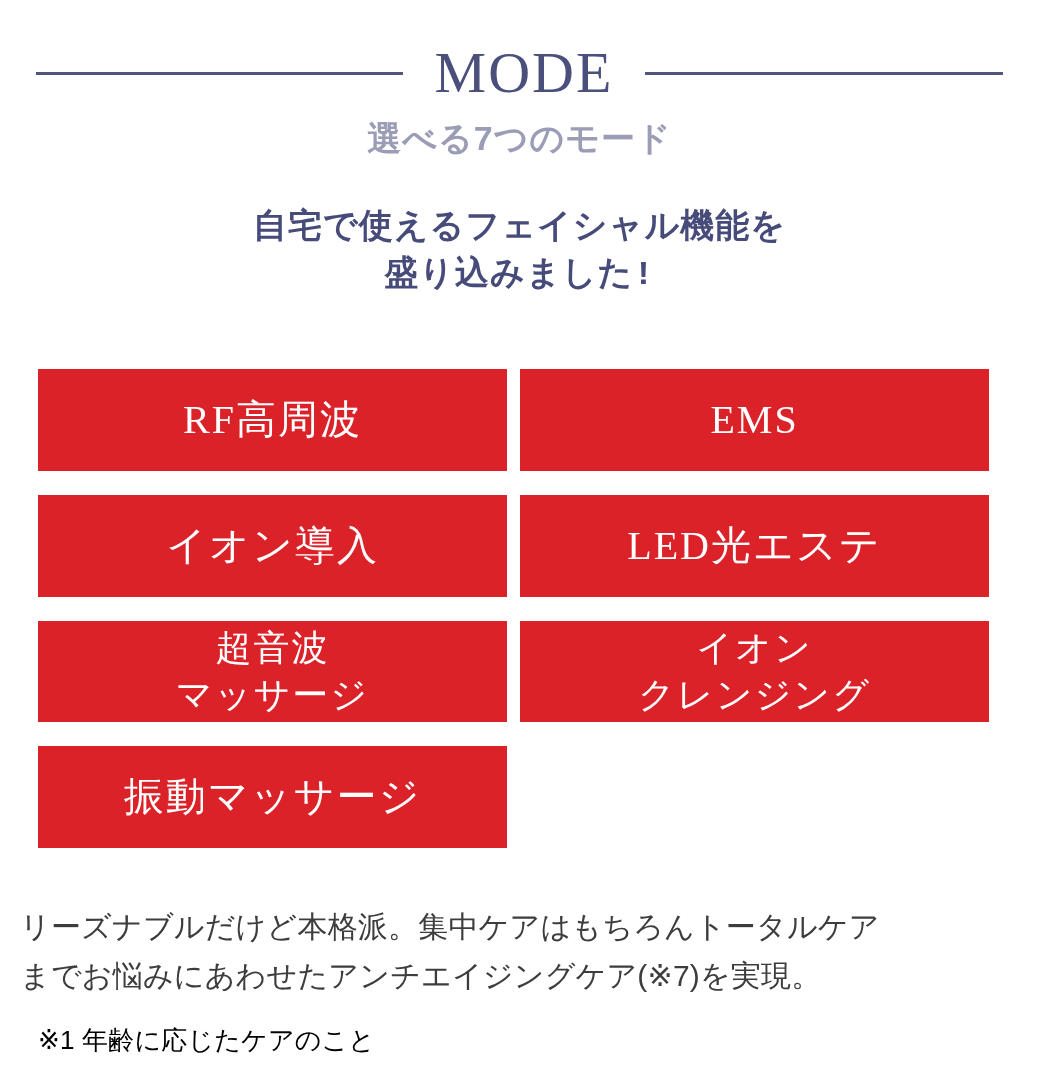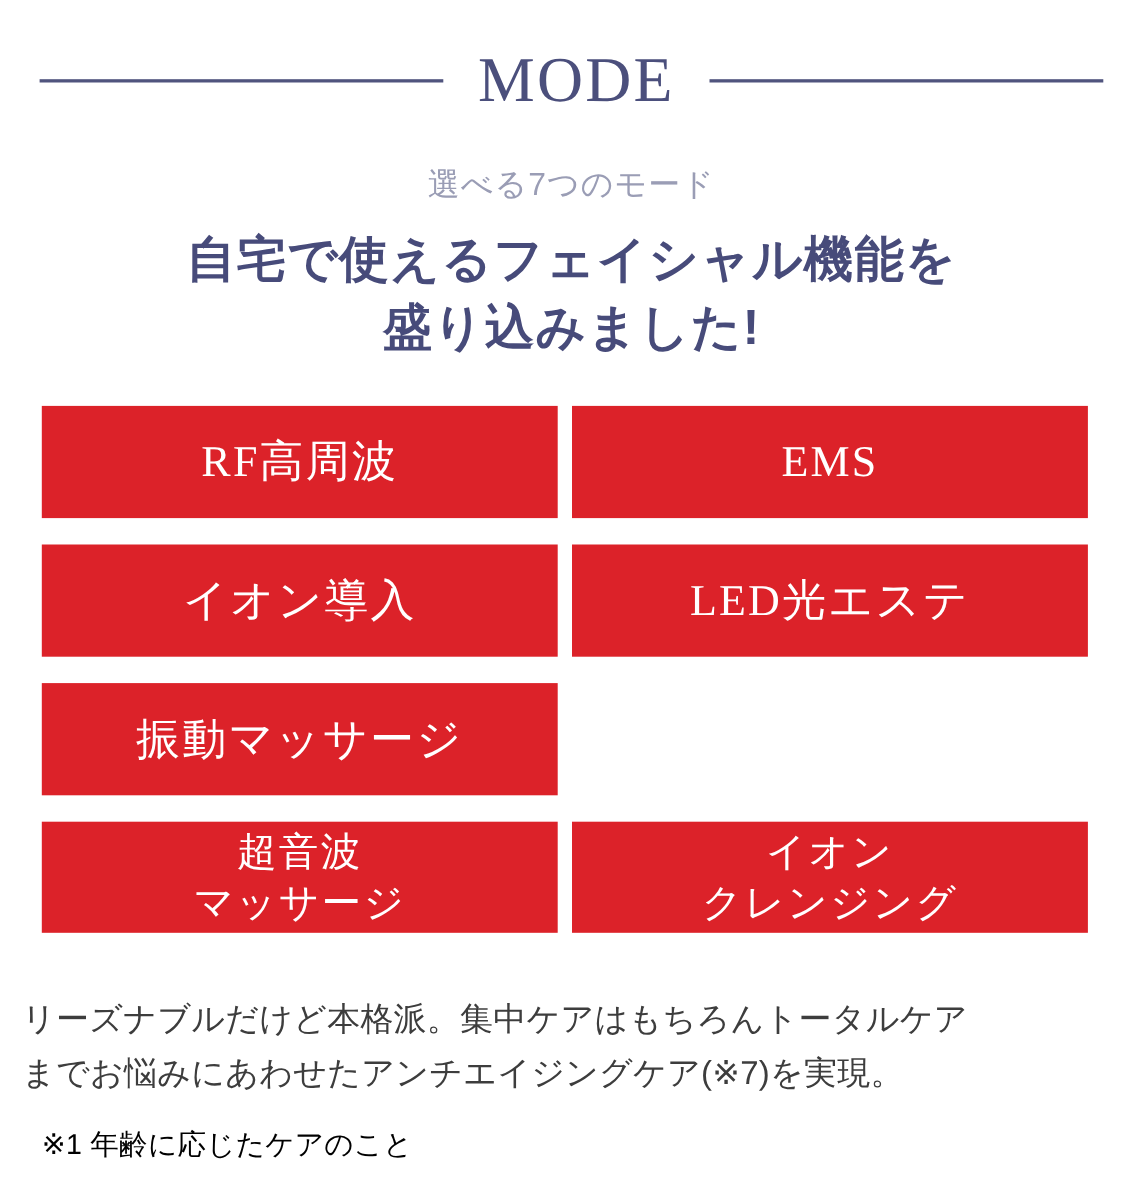--- a/index.html
+++ b/index.html
@@ -57,38 +57,37 @@
     font-weight: 400;
   }
 
   
   .subtitle {
     position: absolute;
     top: 118px;
     left: 0;
     width: 1039px;
     text-align: center;
-    font-size: 29px;
+    font-size: 34px;
     line-height: 1.2;
     color: #9a9db5;
     letter-spacing: 1px;
-    font-weight: 400;
-    margin-top: 33px;
+    font-weight: 700;
   }
 
   
   .main-heading {
     position: absolute;
     top: 205px;
     left: 0;
     width: 1039px;
     text-align: center;
-    font-family: Liberation Sans, sans-serif;
+    font-family: Liberation Mono, monospace;
     color: #474b7a;
-    font-size: 45px;
+    font-size: 34px;
     line-height: 1.38;
     font-weight: 700;
     letter-spacing: 1px;
   }
   .main-heading .line { display: block; }
 
   
   .mode-grid {
     position: absolute;
     top: 369px;
@@ -185,37 +184,37 @@
     <div class="mode-row">
       <div class="mode-box">
         <span class="mb-line">イオン導入</span>
       </div>
       <div class="mode-box">
         <span class="mb-line">LED光エステ</span>
       </div>
     </div>
 
     <div class="mode-row">
-      <div class="mode-box">
-        <span class="mb-line">振動マッサージ</span>
-      </div>
-      <div class="mode-box placeholder"></div>
-    </div>
-
-    <div class="mode-row">
       <div class="mode-box tall">
         <span class="mb-line">超音波</span>
         <span class="mb-line">マッサージ</span>
       </div>
       <div class="mode-box tall">
         <span class="mb-line">イオン</span>
         <span class="mb-line">クレンジング</span>
       </div>
     </div>
 
+    <div class="mode-row">
+      <div class="mode-box">
+        <span class="mb-line">振動マッサージ</span>
+      </div>
+      <div class="mode-box placeholder"></div>
+    </div>
+
   </div>
 
   <div class="body-copy">
     <span class="line">リーズナブルだけど本格派。集中ケアはもちろんトータルケア</span>
     <span class="line">までお悩みにあわせたアンチエイジングケア(※7)を実現。</span>
   </div>
 
   <div class="footnote">※1 年齢に応じたケアのこと</div>
 
 </div>

